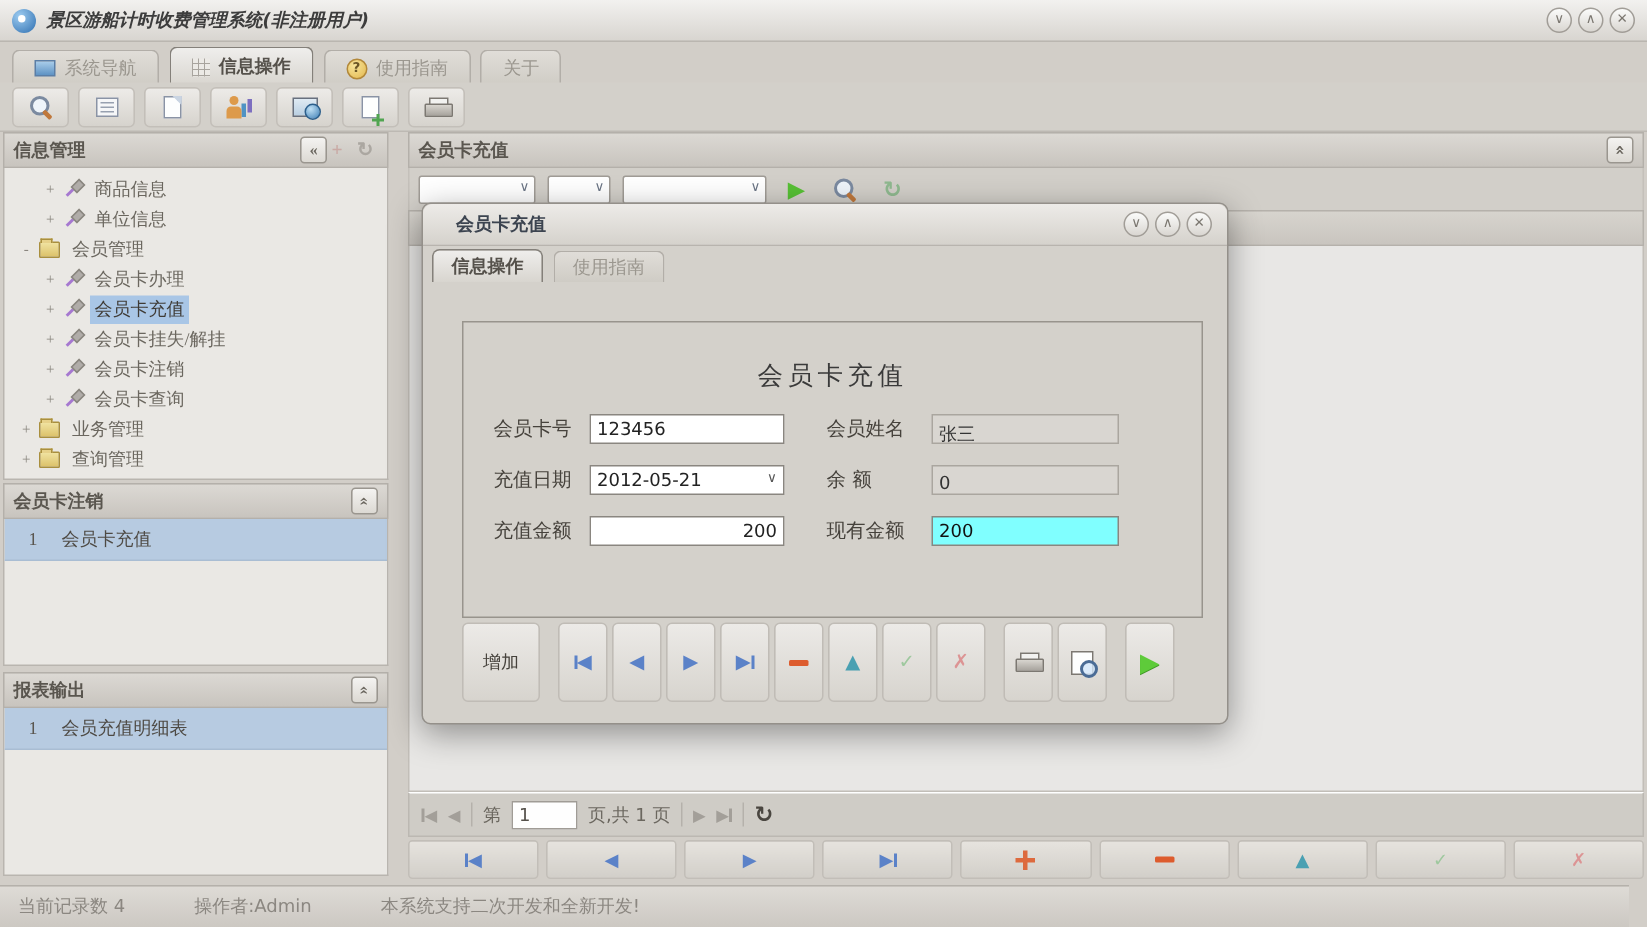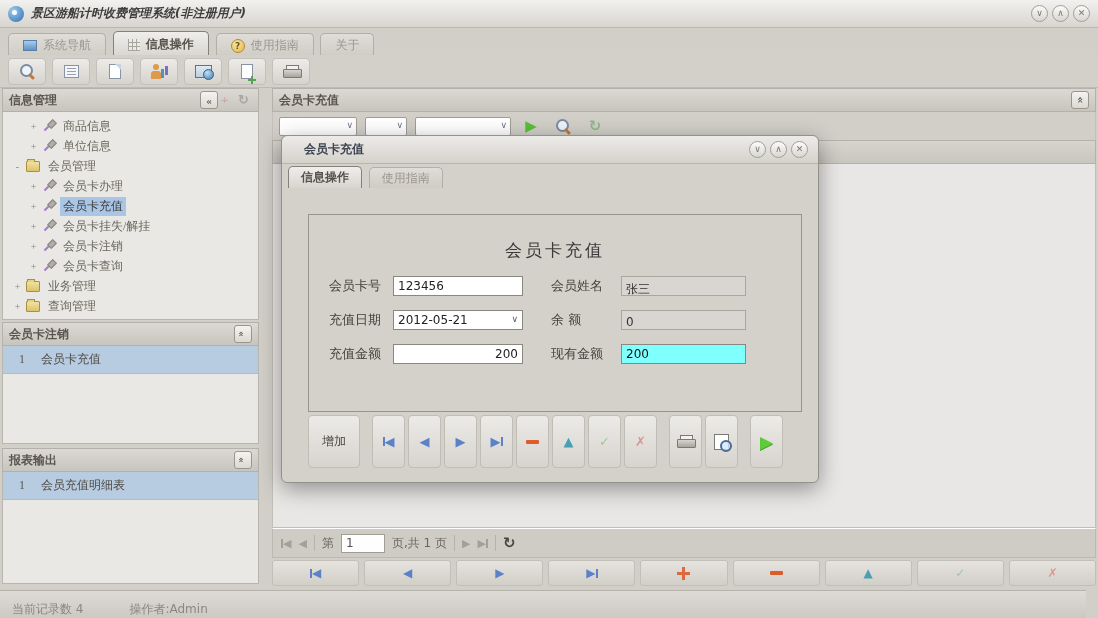--- a/index.html
+++ b/index.html
@@ -105,21 +105,21 @@
   .bbtn{flex:1;height:26px;border:1px solid #c2beb8;border-radius:3px;
     background:linear-gradient(#e6e3de,#d2cfc9);cursor:pointer;font-size:12px;
     display:flex;align-items:center;justify-content:center;}
   .c-blue{color:#5b82c8;} .c-teal{color:#4aa0b2;} .c-green{color:#9ec89e;} .c-lred{color:#dc9494;}
   .minusbar{display:inline-block;width:13px;height:4px;background:#dd5c2e;border-radius:1px;}
   .plusmark{position:relative;width:13px;height:13px;display:inline-block;}
   .plusmark::before{content:"";position:absolute;left:0;top:5px;width:13px;height:3px;background:#dd6a3e;}
   .plusmark::after{content:"";position:absolute;left:5px;top:0;width:3px;height:13px;background:#dd6a3e;}
   
   .statusbar{position:absolute;left:0;bottom:0;right:12px;height:28px;background:linear-gradient(#dedbd6,#ccc8c2);
-    border-top:1px solid #b5b1ab;display:flex;align-items:flex-end;color:#8b8781;padding:0 12px;gap:46px;}
+    border-top:1px solid #b5b1ab;display:flex;align-items:center;color:#8b8781;padding:0 12px;gap:46px;}
   
   .dialog{position:absolute;left:281px;top:135px;width:538px;height:348px;background:#d4d1cb;
     border:1px solid #94908a;border-radius:6px;box-shadow:0 6px 22px rgba(0,0,0,.38);z-index:10;}
   .dlg-title{height:28px;background:linear-gradient(#edebe8,#d5d2cc);border-bottom:1px solid #b8b4ae;
     border-radius:6px 6px 0 0;display:flex;align-items:center;padding:0 10px 0 22px;}
   .dlg-title .t{font-weight:bold;color:#3c4450;}
   .dlg-tabs{height:24px;padding:2px 0 0 6px;}
   .dlg-tabs .tab{height:21px;padding:0 12px;font-size:12px;}
   .dlg-tabs .tab.active{height:22px;}
   .dlg-body{position:relative;height:294px;}
@@ -359,20 +359,21 @@
       </span>
     <span class="bbtn c-teal">▲</span>
     <span class="bbtn c-green">✓</span>
     <span class="bbtn c-lred">✗</span>
   </div>
 </div>
 
 <div class="statusbar">
   <span>当前记录数 4</span>
   <span>操作者:Admin</span>
+  <span>本系统支持二次开发和全新开发!</span>
 </div>
 
 <div class="dialog">
   <div class="dlg-title">
     <span class="t">会员卡充值</span>
     <span class="winbtns">
       <span class="cbtn">∨</span>
       <span class="cbtn">∧</span>
       <span class="cbtn">✕</span>
     </span>

